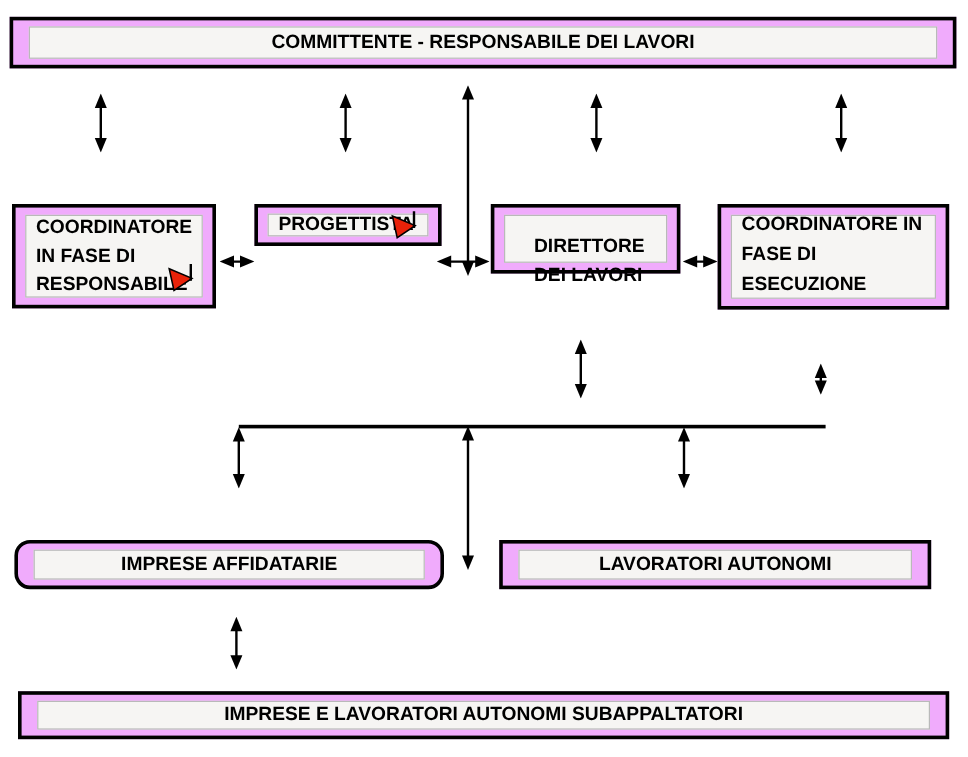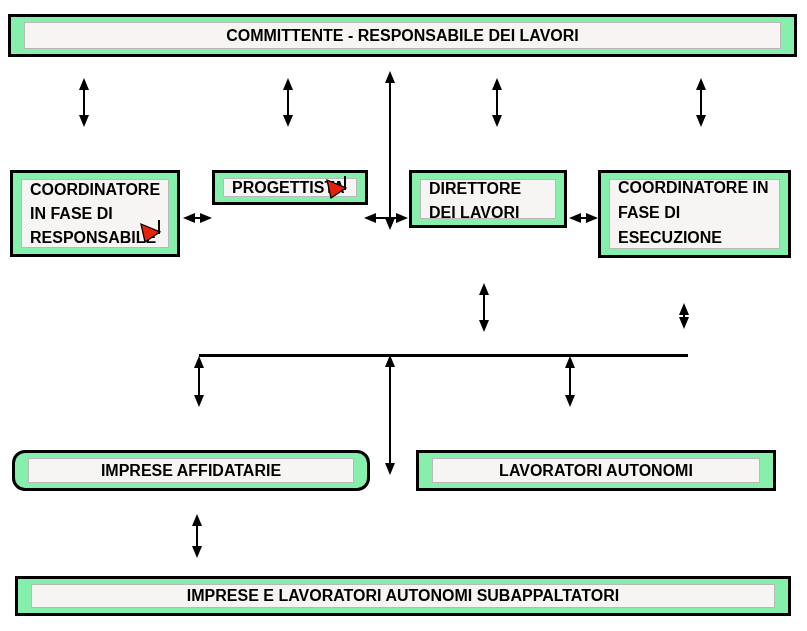--- a/index.html
+++ b/index.html
@@ -1,18 +1,18 @@
 <!DOCTYPE html>
 <html><head>
 <meta charset="utf-8">
 <style>
   html,body{margin:0;padding:0;background:#ffffff;}
   .stage{position:relative;width:807px;height:631px;background:#ffffff;
          font-family:"Liberation Sans","DejaVu Sans",sans-serif;overflow:hidden;}
-  .node{position:absolute;box-sizing:border-box;border:3px solid #000;background:#86efac;}
+  .node{position:absolute;box-sizing:border-box;border:3px solid #000;background:#f0abfc;}
   .inner{position:absolute;left:8px;right:8px;top:6px;bottom:6px;
          border:1px solid #b9b9b9;background:#f6f5f3;}
   .inner.wide{left:13px;right:13px;top:5px;bottom:5px;}
   .label{position:absolute;inset:0;z-index:2;color:#000;font-weight:bold;
          font-size:16px;white-space:pre-line;letter-spacing:0px;}
   .label.center{display:flex;align-items:center;justify-content:center;text-align:center;}
   .label.left{padding:7px 0 0 17px;line-height:24px;}
   .label.leftmid{display:flex;align-items:center;padding-left:17px;}
   .marker{position:absolute;z-index:3;}
   .dbl-arrow{position:absolute;z-index:1;}
@@ -44,21 +44,21 @@
     <div class="inner" style="top:5px;bottom:5px;"></div>
     <div class="label leftmid">PROGETTISTA</div>
     <svg class="marker" style="left:110px;top:2px;" width="26" height="26" viewBox="0 0 26 26">
       <polygon points="2,5 21,13 6,23" stroke-width="1.3" stroke="#000" fill="#e82209"></polygon>
       <line x1="20" y1="1" x2="20" y2="15" stroke="#000" stroke-width="2"></line>
     </svg>
   </div>
 
   <div class="node" style="left:409px;top:170px;width:158px;height:58px;">
     <div class="inner"></div>
-    <div class="label left" style="padding-top:4px;">DIRETTORE
+    <div class="label left" style="padding-top:21px;margin-left:16px;">DIRETTORE
 DEI LAVORI</div>
   </div>
 
   <div class="node" style="left:598px;top:170px;width:193px;height:88px;">
     <div class="inner"></div>
     <div class="label left" style="padding-top:2px;line-height:25px;">COORDINATORE IN
 FASE DI
 ESECUZIONE</div>
   </div>
 

